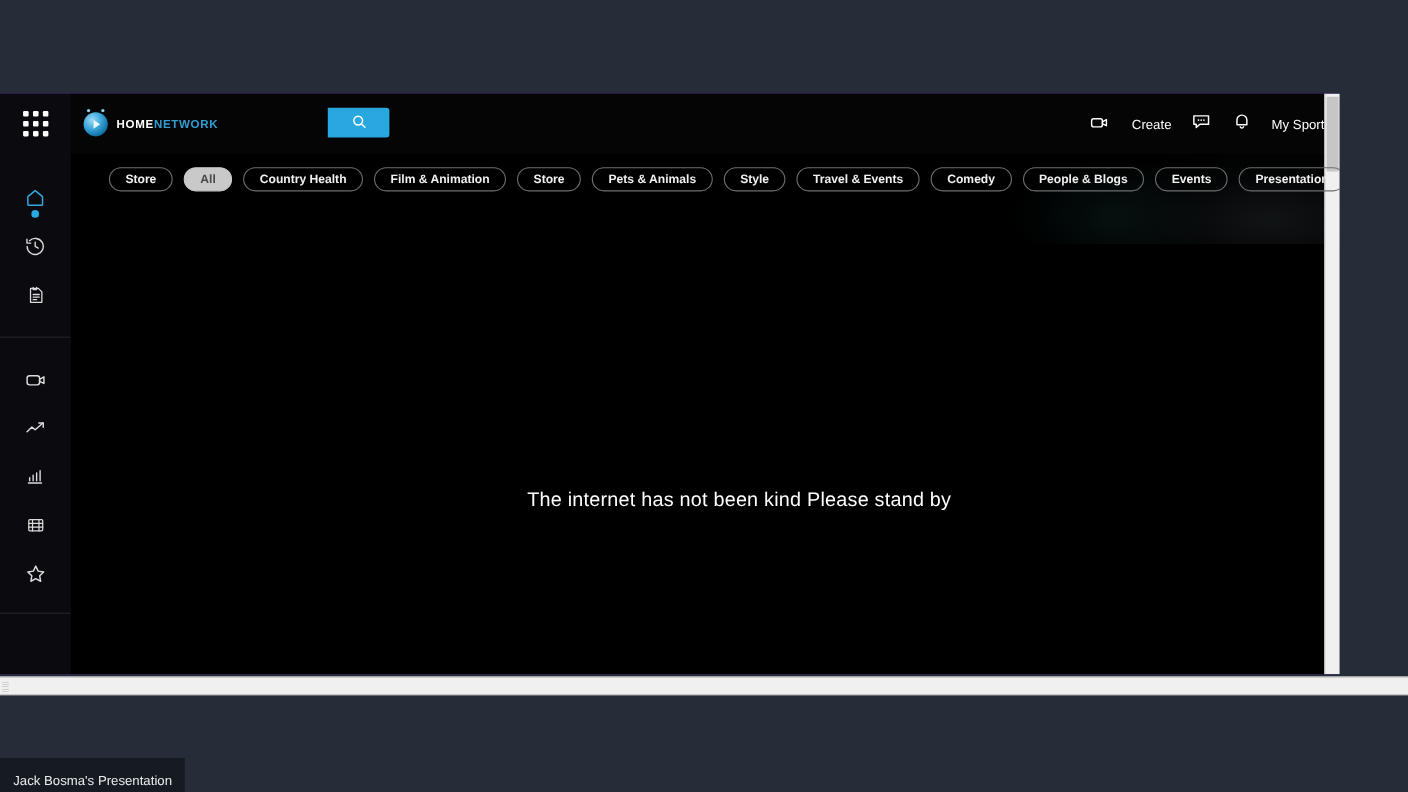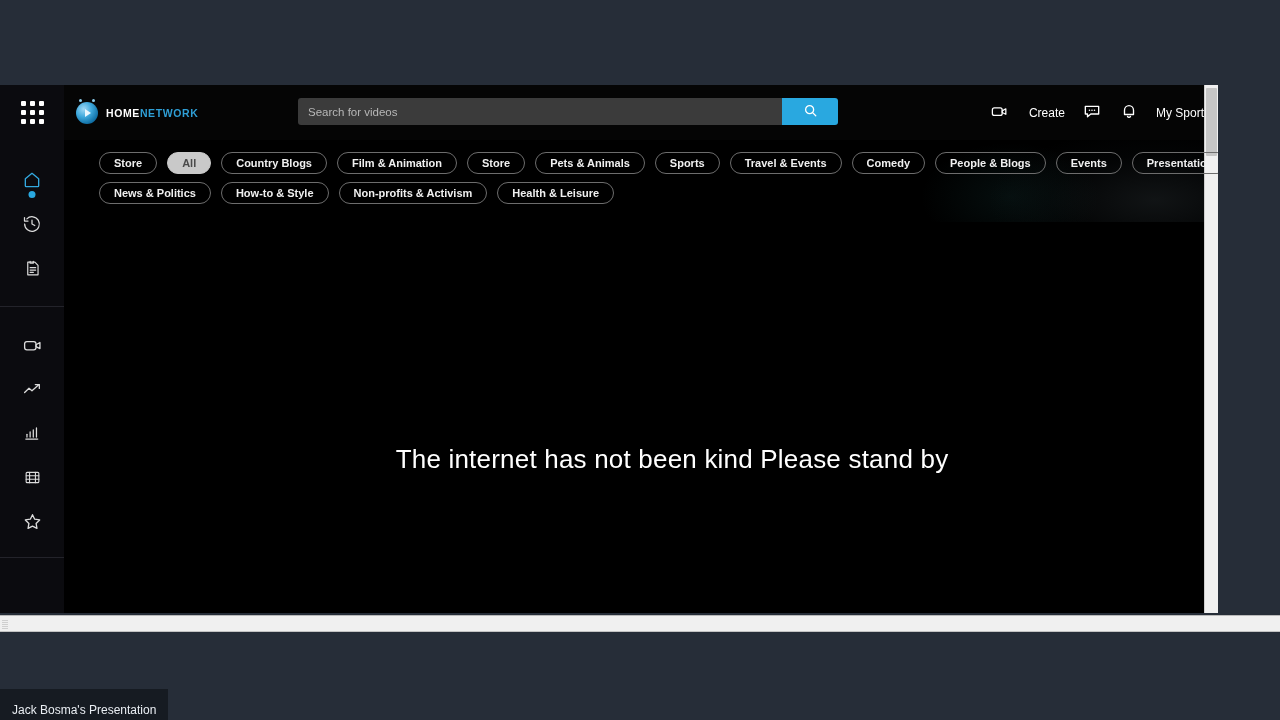--- a/index.html
+++ b/index.html
@@ -185,21 +185,21 @@
     position: relative;
     height: 391px;
     background: #000;
     display: flex; align-items: center; justify-content: center;
   }
   #stage-msg {
     position: absolute;
     top: 222px; left: 0; right: 0;
     text-align: center;
     color: #fff;
-    font-size: 26px;
+    font-size: 18px;
     letter-spacing: .2px;
   }
 
   
   #vscroll {
     position: absolute; right: 0; top: 0;
     width: 14px; height: 528px;
     background: #f0f0f0;
     border-left: 1px solid #cfcfcf;
   }
@@ -360,21 +360,20 @@
     <div id="topbar">
 
       <div id="logo">
         <span class="logo-mark">
           <span class="logo-play"></span>
         </span>
         <span class="logo-txt"><span class="w">HOME</span><span class="b">NETWORK</span></span>
       </div>
 
       <div id="searchwrap">
-        <input id="search-input" type="text" value="" placeholder="Search for videos" style="">
         <button id="search-btn">
           <span>
             <svg width="15" height="15" viewBox="0 0 24 24" fill="none" stroke="#ffffff" stroke-width="2.1" stroke-linecap="round">
               <circle cx="10.6" cy="10.6" r="6.4"></circle>
               <line x1="15.4" y1="15.4" x2="20.4" y2="20.4"></line>
             </svg>
           </span>
         </button>
       </div>
 
@@ -421,37 +420,31 @@
             <i></i>
         </div>
       </div>
     </div>
 
     <div id="chipsregion">
       <div class="glow2"></div>
       <div class="chiprow" id="chiprow1">
           <div class="chip">Store</div>
           <div class="chip active">All</div>
-          <div class="chip">Country Blogs</div>
+          <div class="chip">Country Health</div>
           <div class="chip">Film &amp; Animation</div>
           <div class="chip">Store</div>
           <div class="chip">Pets &amp; Animals</div>
-          <div class="chip">Sports</div>
+          <div class="chip">Style</div>
           <div class="chip">Travel &amp; Events</div>
           <div class="chip">Comedy</div>
           <div class="chip">People &amp; Blogs</div>
           <div class="chip">Events</div>
           <div class="chip">Presentation</div>
         </div>
-      <div class="chiprow" id="chiprow2">
-          <div class="chip">News &amp; Politics</div>
-          <div class="chip">How-to &amp; Style</div>
-          <div class="chip">Non-profits &amp; Activism</div>
-          <div class="chip">Health &amp; Leisure</div>
-        </div>
     </div>
 
     <div id="stage">
       <div id="stage-msg">The internet has not been kind Please stand by</div>
     </div>
   </div>
 
   <div id="vscroll">
     <div id="vscroll-thumb"></div>
   </div>

